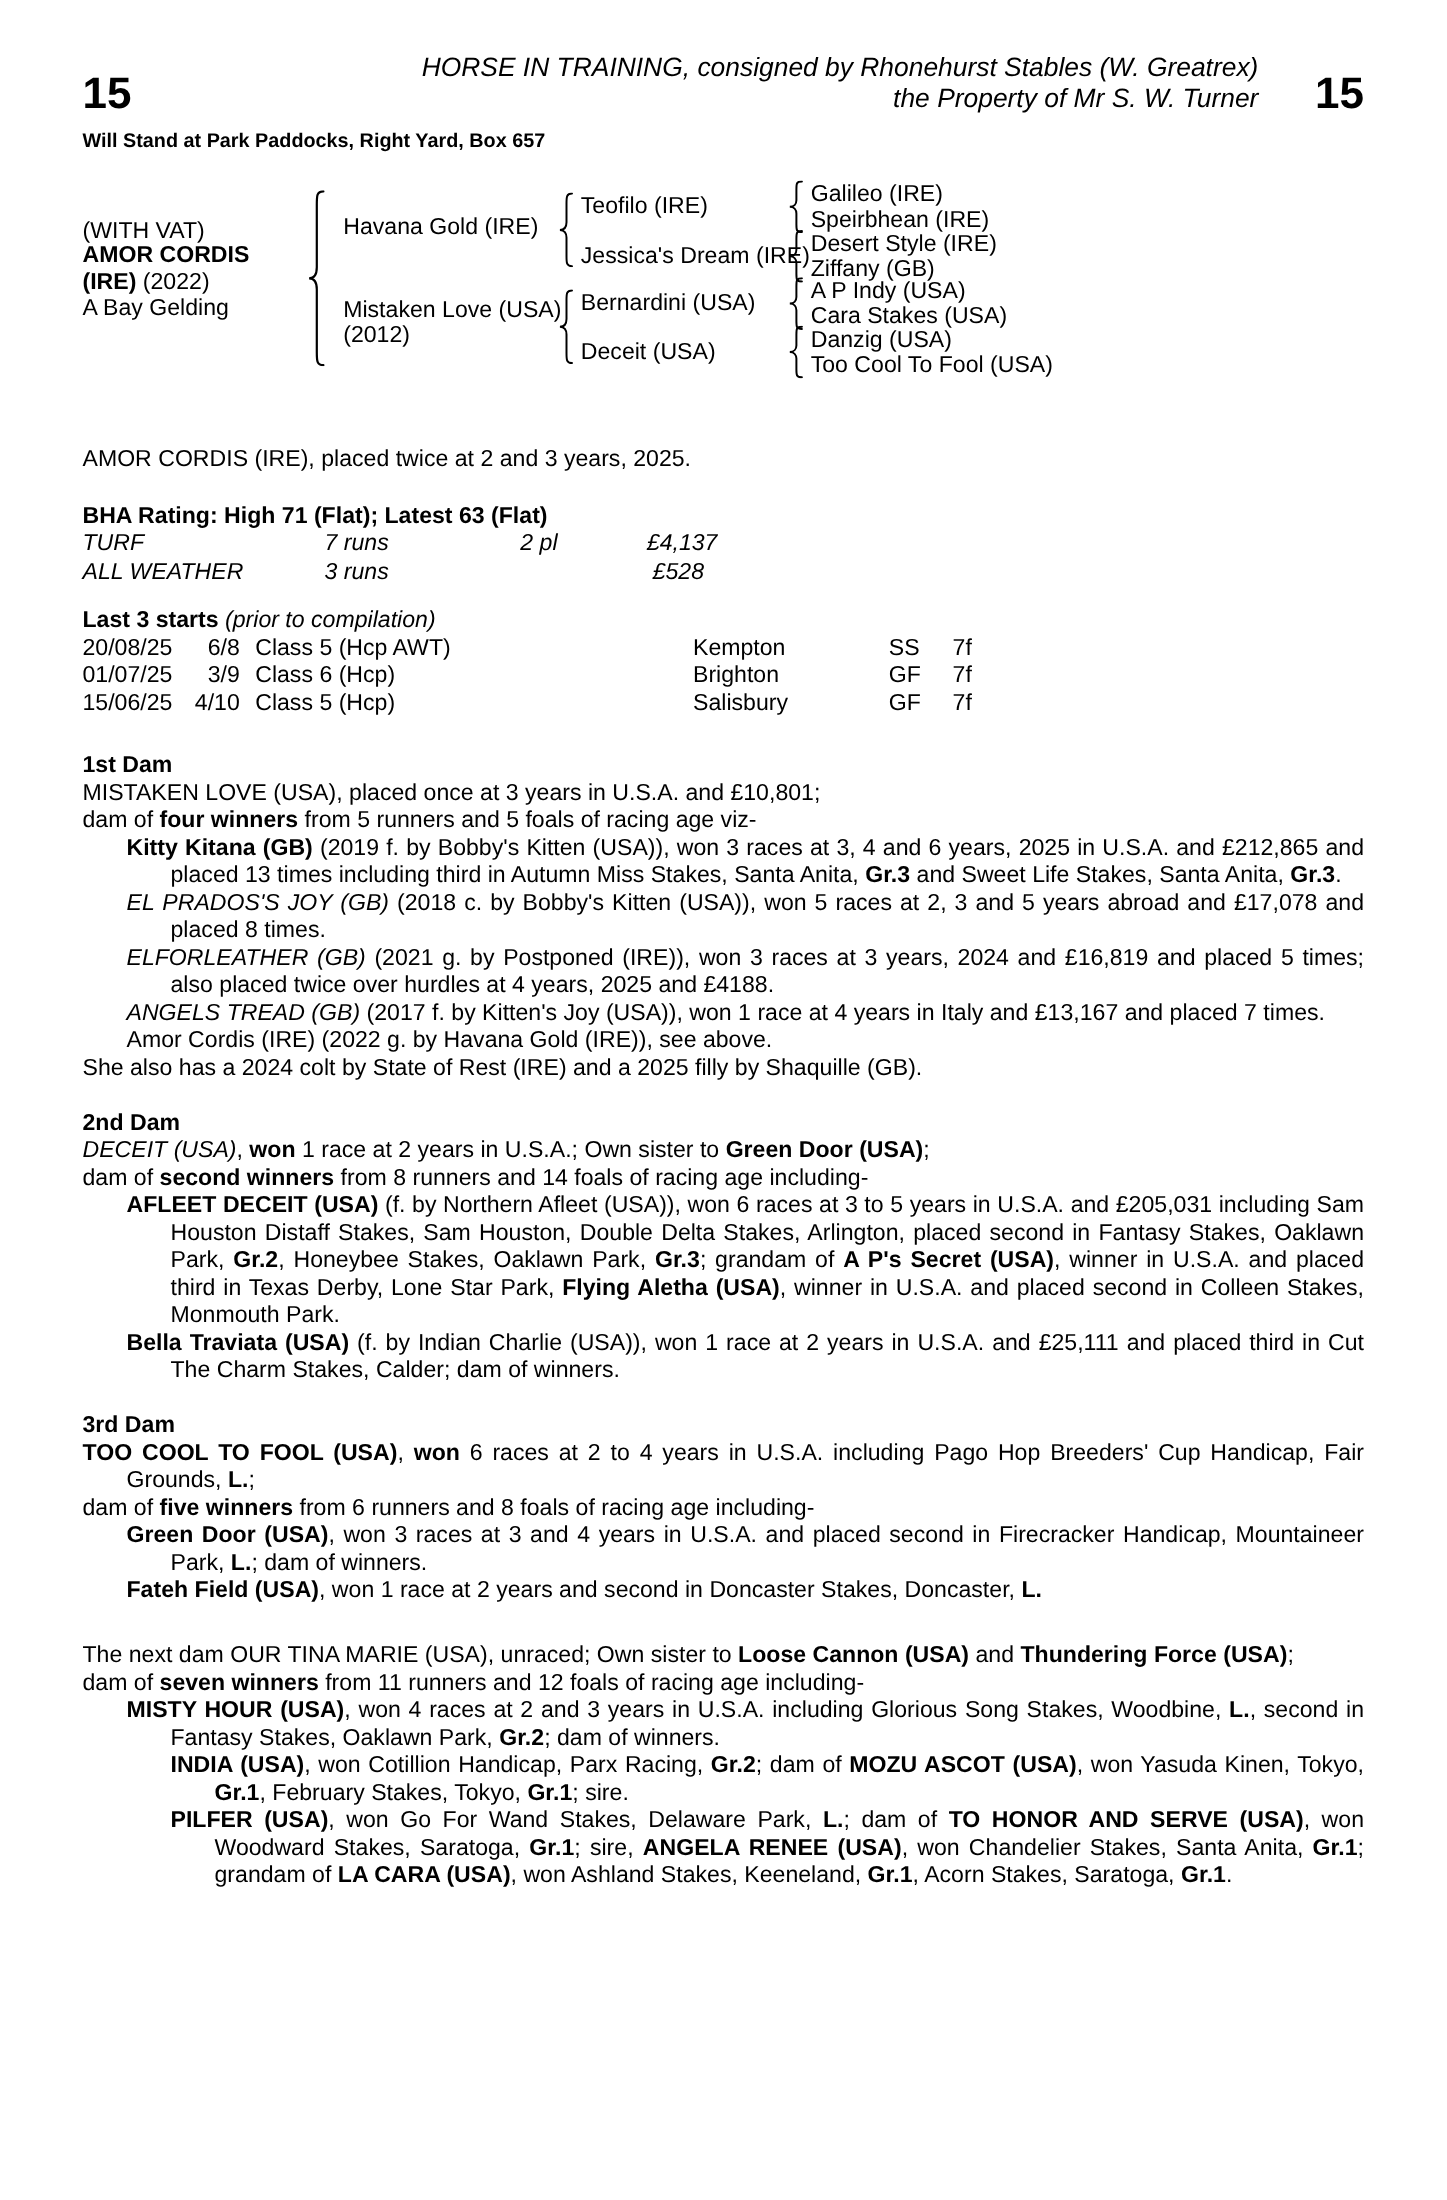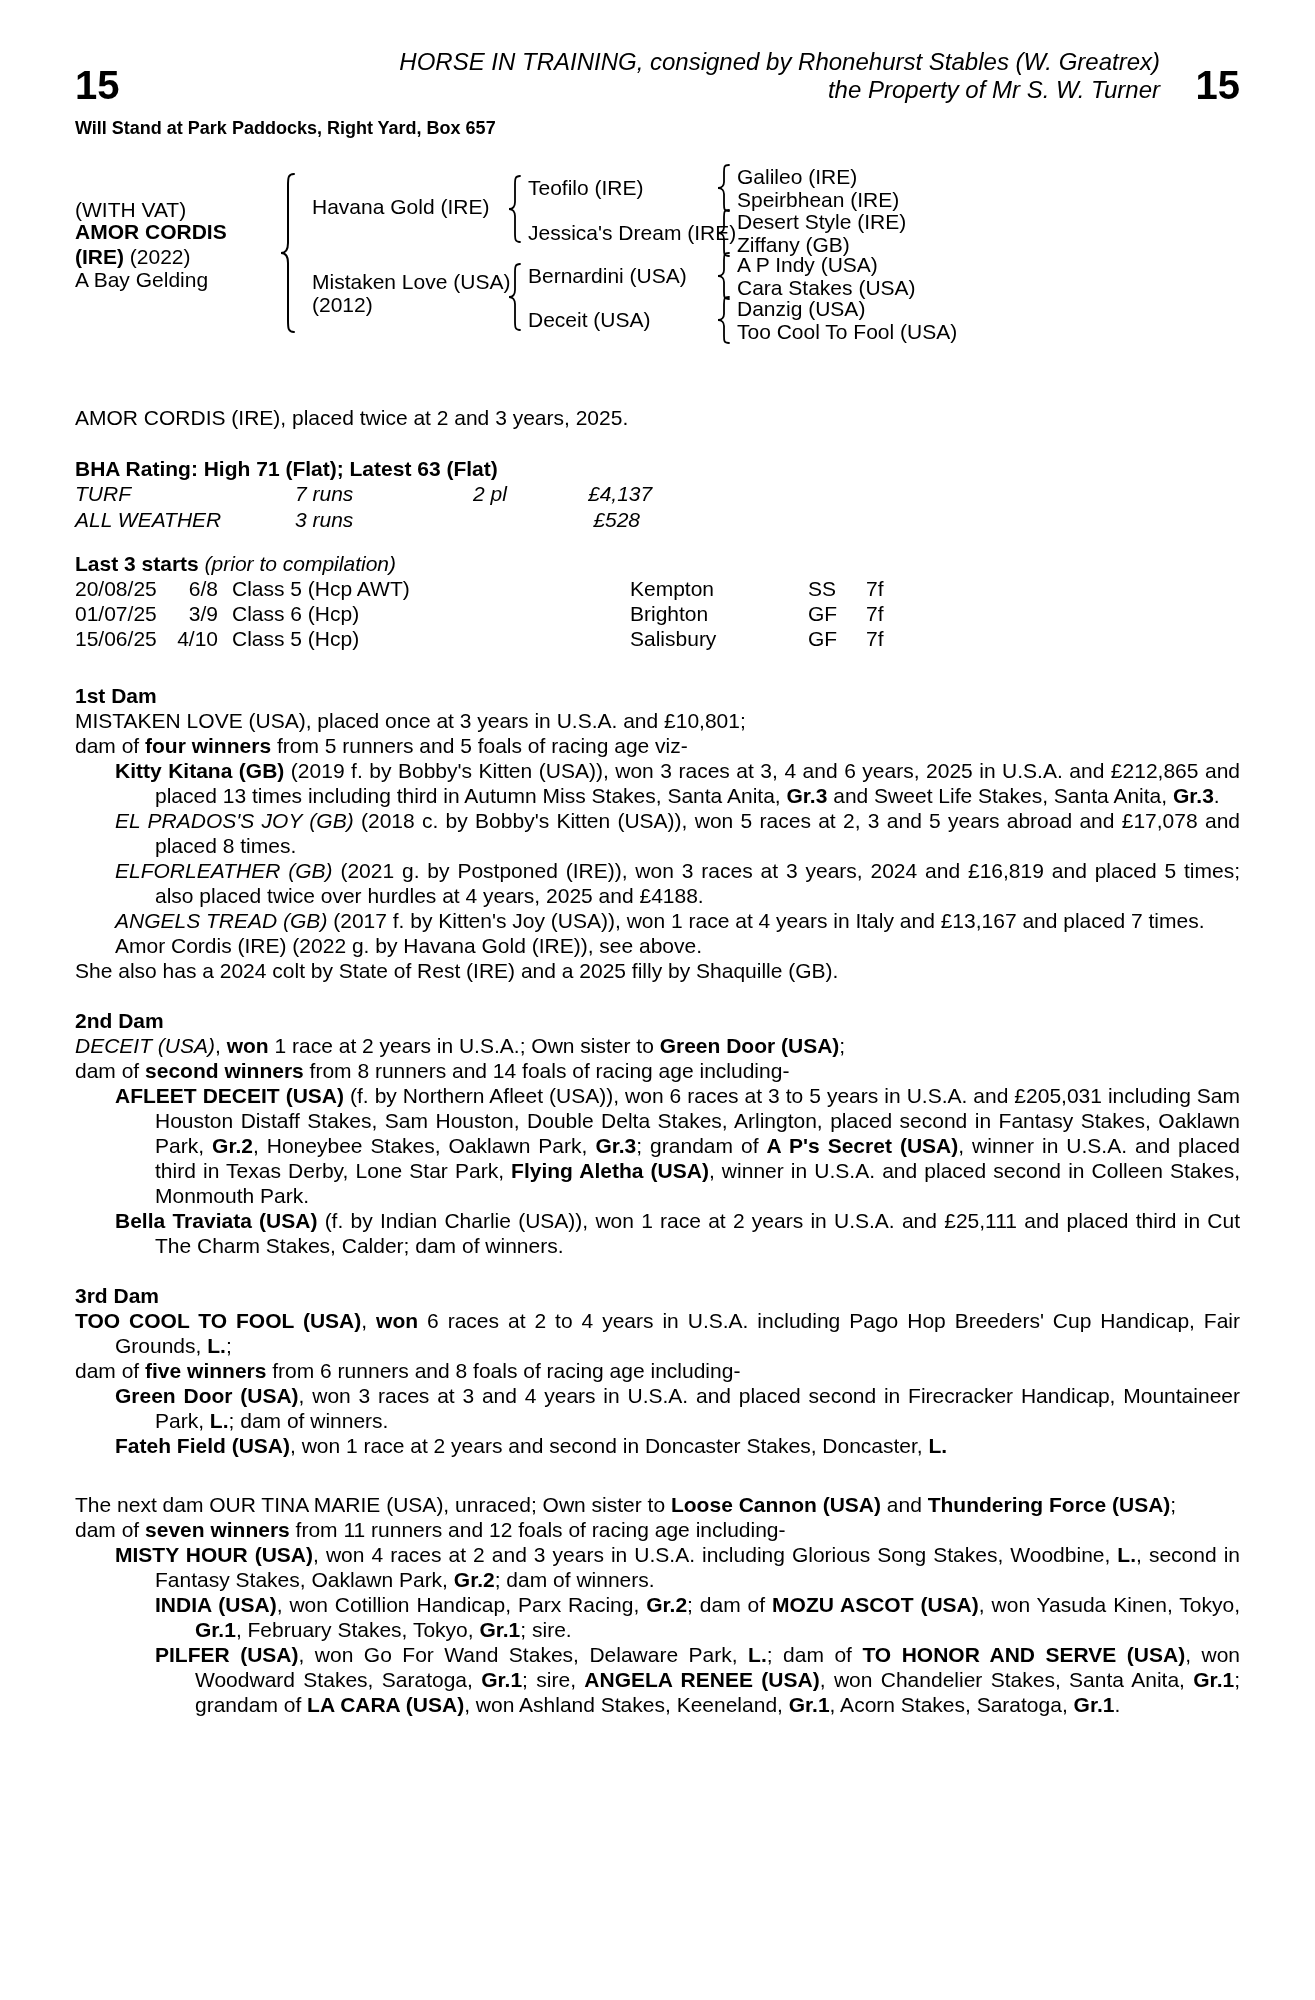--- a/index.html
+++ b/index.html
@@ -5,21 +5,21 @@
   html,body{margin:0;padding:0;background:#fff;color:#000;}
   .page{
     width:1315px;height:2000px;box-sizing:border-box;
     padding:48px 75px 40px 75px;
     font-family:"Liberation Sans","DejaVu Sans",sans-serif;
     font-size:21px;line-height:25px;overflow:hidden;
   }
   .b{font-weight:bold;}
   .i{font-style:italic;}
   
-  .header{display:flex;align-items:flex-end;}
+  .header{display:flex;align-items:flex-end;gap:16px;}
   .titles{flex:1;text-align:right;font-style:italic;font-size:24px;line-height:28px;}
   .lot{font-size:40px;line-height:38px;font-weight:bold;width:80px;}
   .lot.right{text-align:right;}
   .stand{font-weight:bold;font-size:18px;margin-top:12px;}
   
   .pedigree{position:relative;height:190px;margin-top:14px;font-size:21px;}
   .pedigree .cell{position:absolute;white-space:nowrap;line-height:23px;}
   .brace{position:absolute;}
   
   .summary{margin:60px 0 0 0;}

